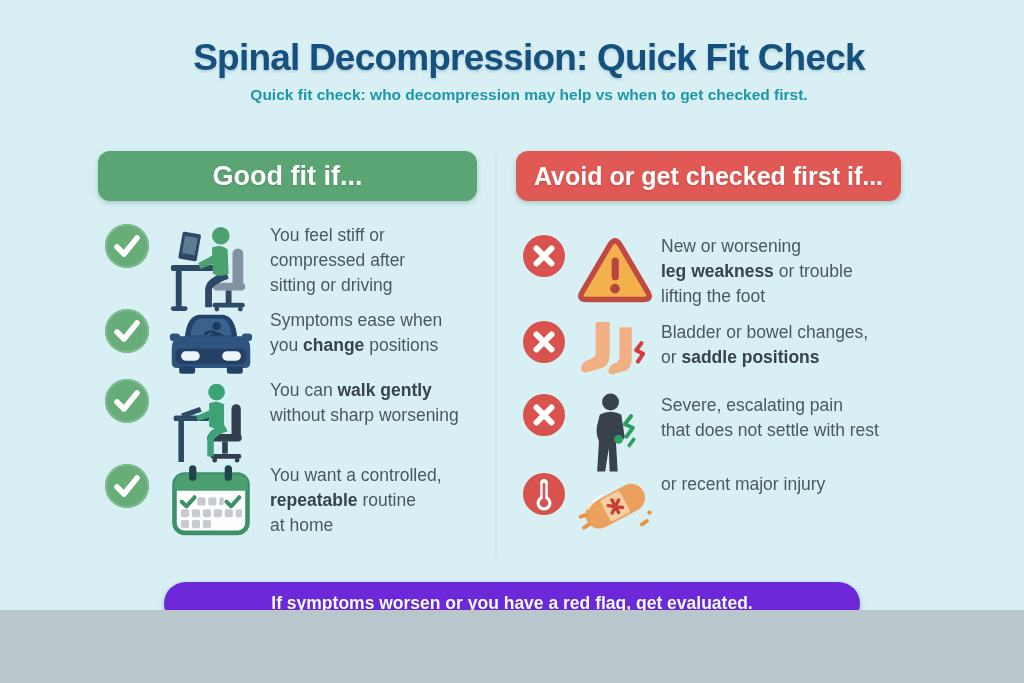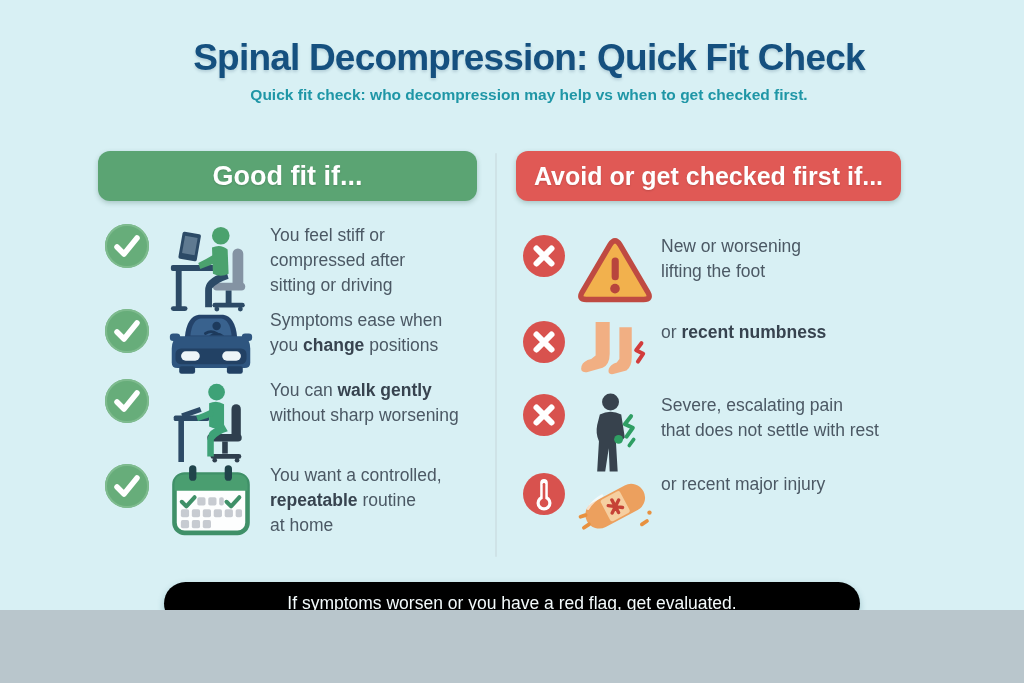--- a/index.html
+++ b/index.html
@@ -25,22 +25,22 @@
   .row-l{left:104px;width:396px;}
   .row-r{left:522px;width:470px;margin-top:11px;}
   .badge{flex:none;margin-right:14px;display:flex;align-items:center;}
   .row-r .badge{margin-right:12px;}
   .illus{flex:none;width:94px;display:flex;align-items:center;justify-content:center;margin-right:12px;}
   .row-r .illus{width:74px;margin-right:9px;}
   .itext{font-size:17.5px;line-height:25px;color:#4b5864;}
   .b{font-weight:700;color:#37434f;}
 
   .banner{position:absolute;left:164px;top:582px;width:696px;height:43px;border-radius:22px;
-          background:#000000;display:flex;align-items:center;justify-content:center;
-          color:#f4fbfc;font-size:17.5px;font-weight:400;
+          background:#6d28d9;display:flex;align-items:center;justify-content:center;
+          color:#f4fbfc;font-size:17.5px;font-weight:700;
           box-shadow:0 3px 7px rgba(15,90,105,0.28);text-shadow:0 1px 1px rgba(0,0,0,0.12);}
   .website{position:absolute;top:629px;left:0;right:0;text-align:center;
            font-size:13.5px;font-weight:700;color:#32404a;}
 </style>
 </head>
 <body>
 
 <div class="canvas">
 
   <div class="title">Spinal Decompression: Quick Fit Check</div>
@@ -195,40 +195,42 @@
     </span>
     <span class="illus">
       <svg width="80" height="74" viewBox="0 0 88 80">
         <path d="M38 9 Q44 -1 50 9 L83 65 Q88 74 78 74 L10 74 Q0 74 5 65 Z" fill="#f2b14d" stroke="#bf4a42" stroke-width="6.5" stroke-linejoin="round"></path>
         <rect x="40" y="24" width="8.5" height="27" rx="4.2" fill="#b8453d"></rect>
         <circle cx="44" cy="61" r="5.7" fill="#b8453d"></circle>
       </svg>
     </span>
     <div class="itext">
       <div><span>New or worsening</span></div>
+      <div><span class="b">leg weakness</span><span> or trouble</span></div>
       <div><span>lifting the foot</span></div>
     </div>
   </div>
 
   <div class="row row-r" style="top:309px">
     <span class="badge">
       <svg width="44" height="44" viewBox="0 0 44 44">
           <circle cx="22" cy="22" r="21" fill="#d8524e"></circle>
           <path d="M14.5 14.5 L29.5 29.5 M29.5 14.5 L14.5 29.5" stroke="#ffffff" stroke-width="6" stroke-linecap="round"></path>
         </svg>
     </span>
     <span class="illus">
       <svg width="74" height="64" viewBox="0 0 84 72">
         <path d="M20 2 L36 2 L36 38 Q36 50 28 54 L10 59 Q2 60 4 52 Q6 46 15 44 L20 40 Z" fill="#f1af83"></path>
         <path d="M47 8 L61 8 L61 42 Q61 53 55 57 L40 61 Q33 62 35 55 Q37 50 44 48 L47 44 Z" fill="#f1af83"></path>
         <path d="M72 26 L66 34 L74 38 L68 47" stroke="#d23c3c" stroke-width="4.5" fill="none" stroke-linecap="round" stroke-linejoin="round"></path>
       </svg>
     </span>
     <div class="itext">
-      <div><span>or </span><span class="b">recent numbness</span></div>
+      <div><span>Bladder or bowel changes,</span></div>
+      <div><span>or </span><span class="b">saddle positions</span></div>
     </div>
   </div>
 
   <div class="row row-r" style="top:382px">
     <span class="badge">
       <svg width="44" height="44" viewBox="0 0 44 44">
           <circle cx="22" cy="22" r="21" fill="#d8524e"></circle>
           <path d="M14.5 14.5 L29.5 29.5 M29.5 14.5 L14.5 29.5" stroke="#ffffff" stroke-width="6" stroke-linecap="round"></path>
         </svg>
     </span>

